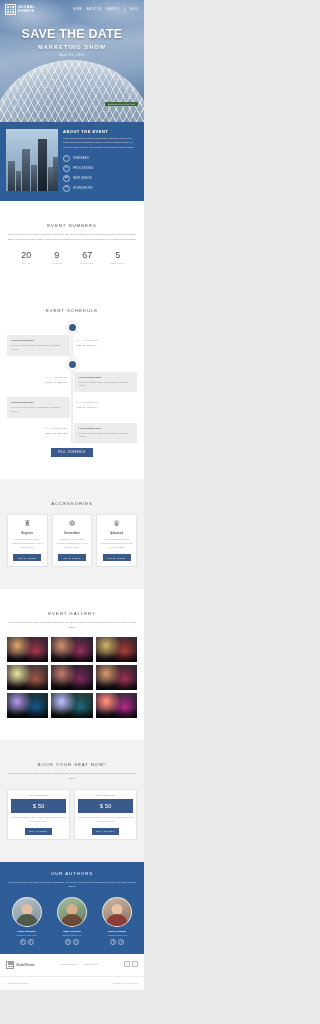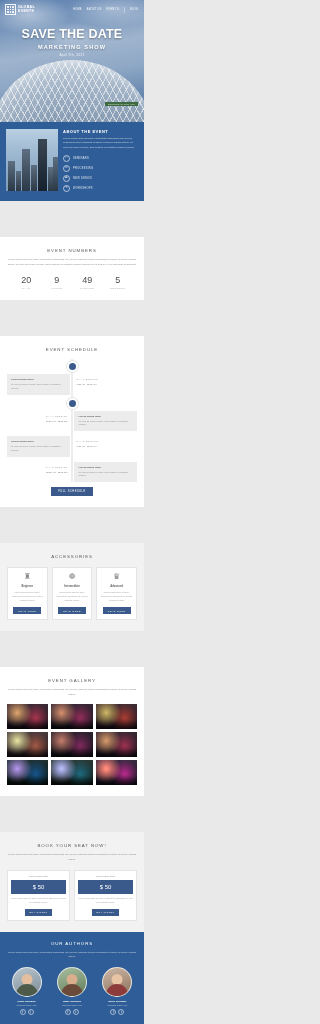--- a/index.html
+++ b/index.html
@@ -57,21 +57,21 @@
   .about-r h3{color:#fff;font-size:4px;font-weight:700;letter-spacing:.5px;}
   .about-r p{color:rgba(255,255,255,.72);font-size:2.5px;line-height:1.75;margin-top:3px;}
   .feat{margin-top:5px;display:flex;flex-direction:column;gap:3px;}
   .feat-row{display:flex;align-items:center;gap:3px;}
   .feat-ic{width:7px;height:7px;flex:0 0 7px;border:.6px solid rgba(255,255,255,.6);
     border-radius:50%;display:flex;align-items:center;justify-content:center;
     color:#fff;font-size:3.4px;line-height:1;}
   .feat-row span{color:rgba(255,255,255,.85);font-size:2.6px;letter-spacing:.3px;}
 
   
-  .sec{background:#fff;padding:11px 7px;margin-top:36px;}
+  .sec{background:#fff;padding:22px 7px;}
   .sec.alt{background:#f2f2f2;}
   .sec h3{text-align:center;font-size:4.4px;color:#55585c;letter-spacing:.9px;font-weight:400;}
   .sec .lead{text-align:center;font-size:2.5px;color:#8a8d90;line-height:1.8;margin-top:5px;}
 
   .nums{display:flex;justify-content:space-between;margin-top:8px;padding:0 4px;}
   .num{text-align:center;flex:1;}
   .num b{display:block;font-size:9px;font-weight:400;color:#4a4d51;}
   .num span{display:block;font-size:2.2px;color:#a0a3a7;letter-spacing:.6px;margin-top:2px;}
 
   
@@ -239,21 +239,21 @@
     <div class="nums">
       <div class="num">
         <b>20</b>
         <span>DAYS</span>
       </div>
       <div class="num">
         <b>9</b>
         <span>HOURS</span>
       </div>
       <div class="num">
-        <b>49</b>
+        <b>67</b>
         <span>MINUTES</span>
       </div>
       <div class="num">
         <b>5</b>
         <span>SECONDS</span>
       </div>
     </div>
   </div>
 
   <div class="sec">

